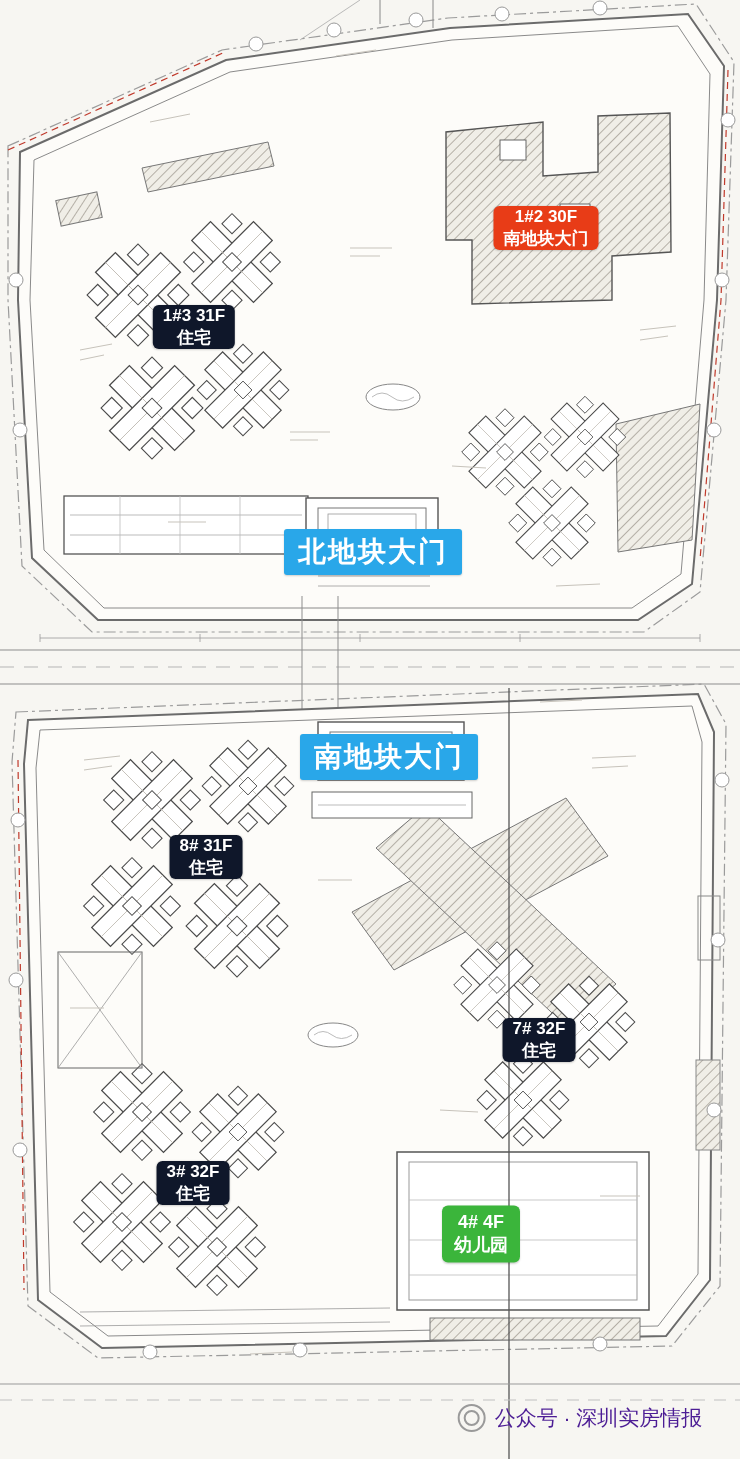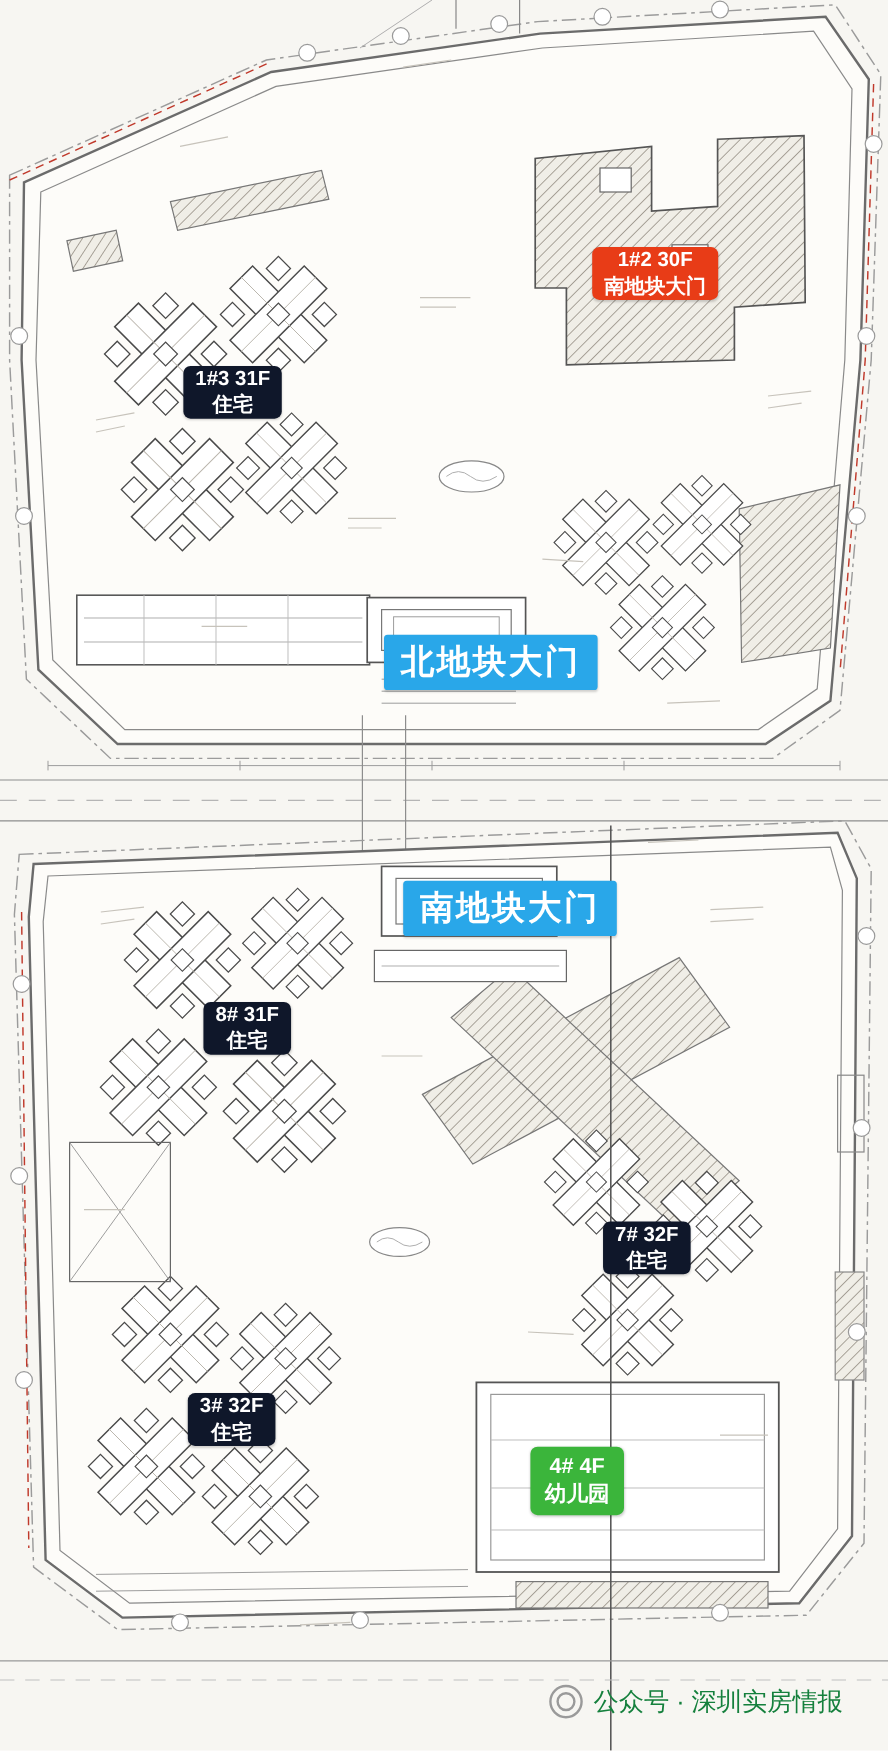--- a/index.html
+++ b/index.html
@@ -18,26 +18,25 @@
   }
   .tag.orange{background:#0f172a;}
   .tag.red{background:#e83c17;}
   .tag.green{background:#3bb53b;font-size:18px;padding:5px 12px;}
   .gate{
     position:absolute;transform:translate(-50%,-50%);
     background:#29a7e9;color:#fff;font-weight:bold;
     font-size:28px;letter-spacing:2px;padding:4px 14px;
     border-radius:3px;white-space:nowrap;z-index:5;
     box-shadow:0 1px 2px rgba(0,0,0,.18);
-    margin-left:36px;
   }
   .watermark{
     position:absolute;transform:translate(-50%,-50%);
     display:flex;align-items:center;gap:9px;
-    color:#15803d;font-size:21px;z-index:6;white-space:nowrap;
+    color:#4c1d95;font-size:21px;z-index:6;white-space:nowrap;
   }
   .wm-logo{
     width:28px;height:28px;border:2px solid #9a9a9a;border-radius:50%;
     display:flex;align-items:center;justify-content:center;box-sizing:border-box;
   }
   .wm-logo::after{content:"";width:12px;height:12px;border:2px solid #9a9a9a;border-radius:50%;}
 </style>
 </head>
 <body>
 

